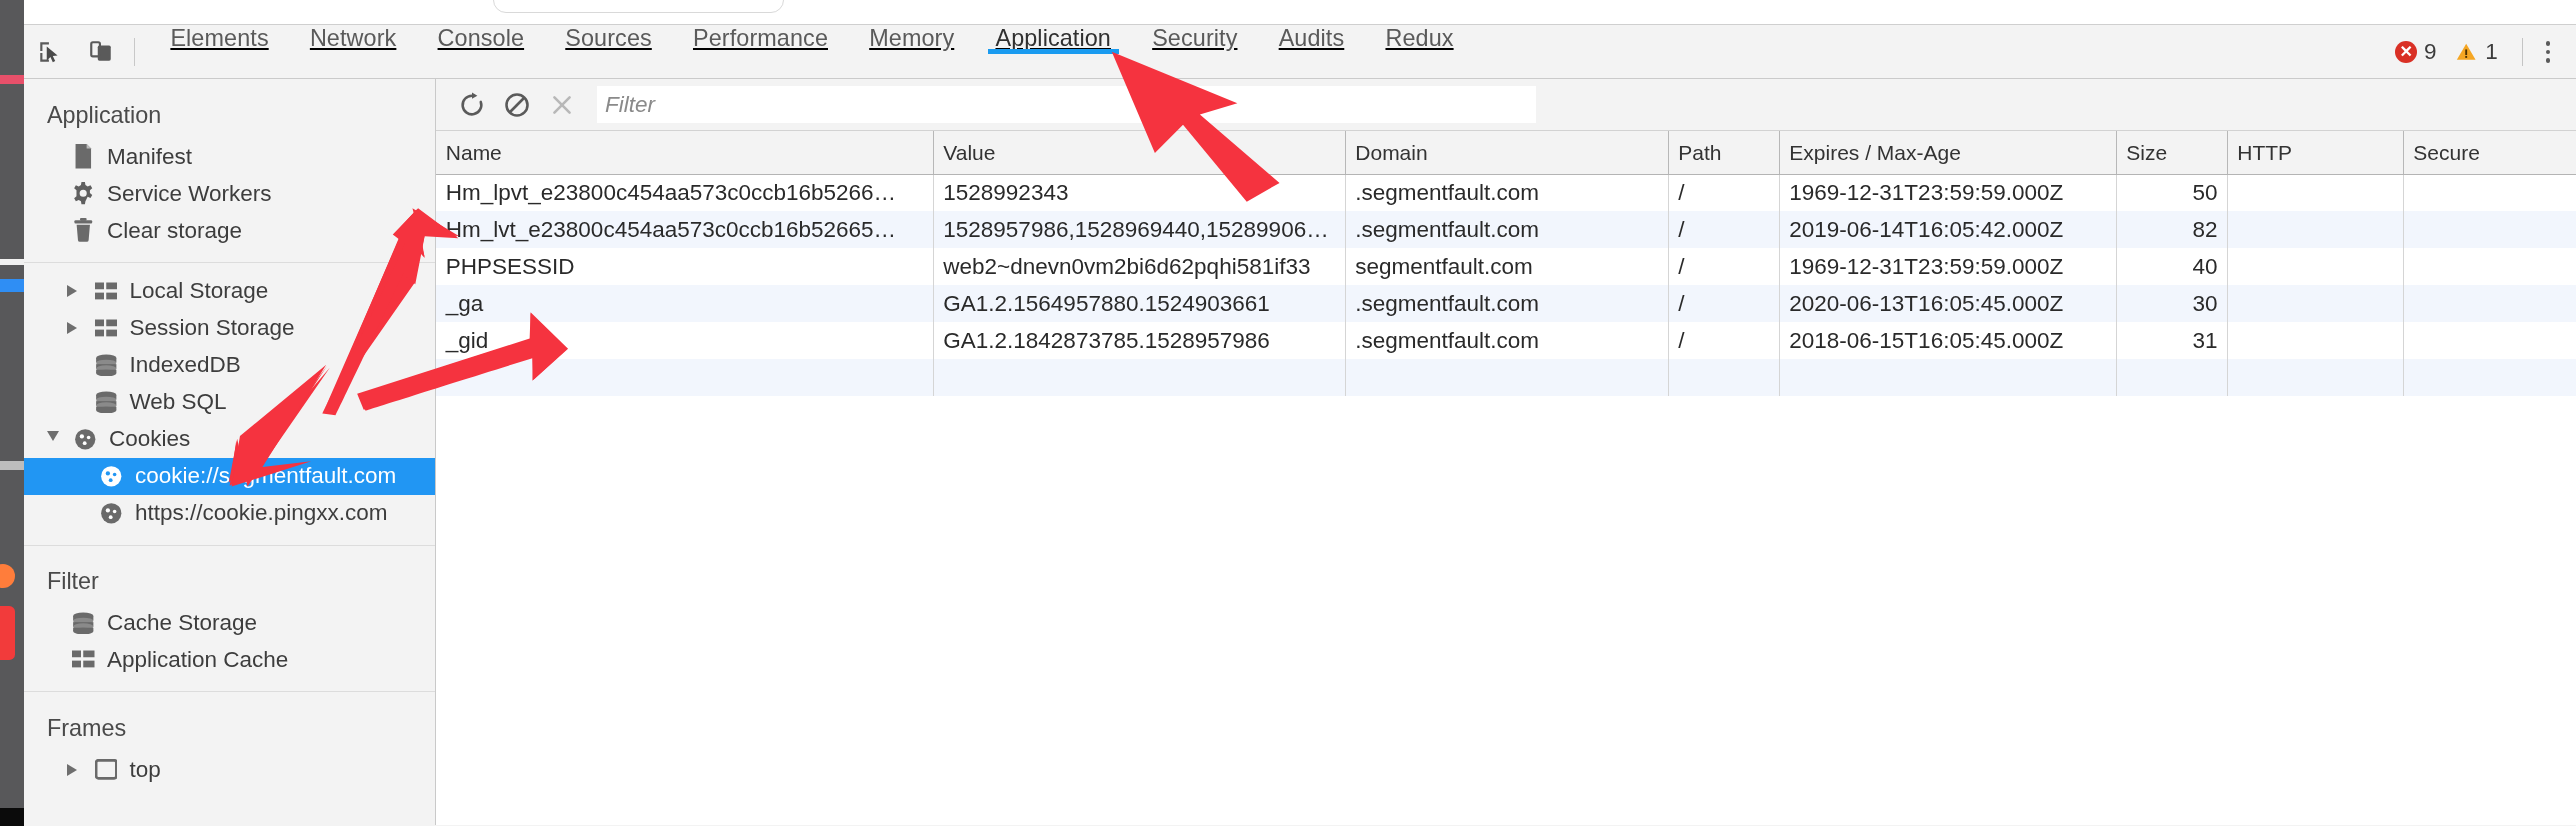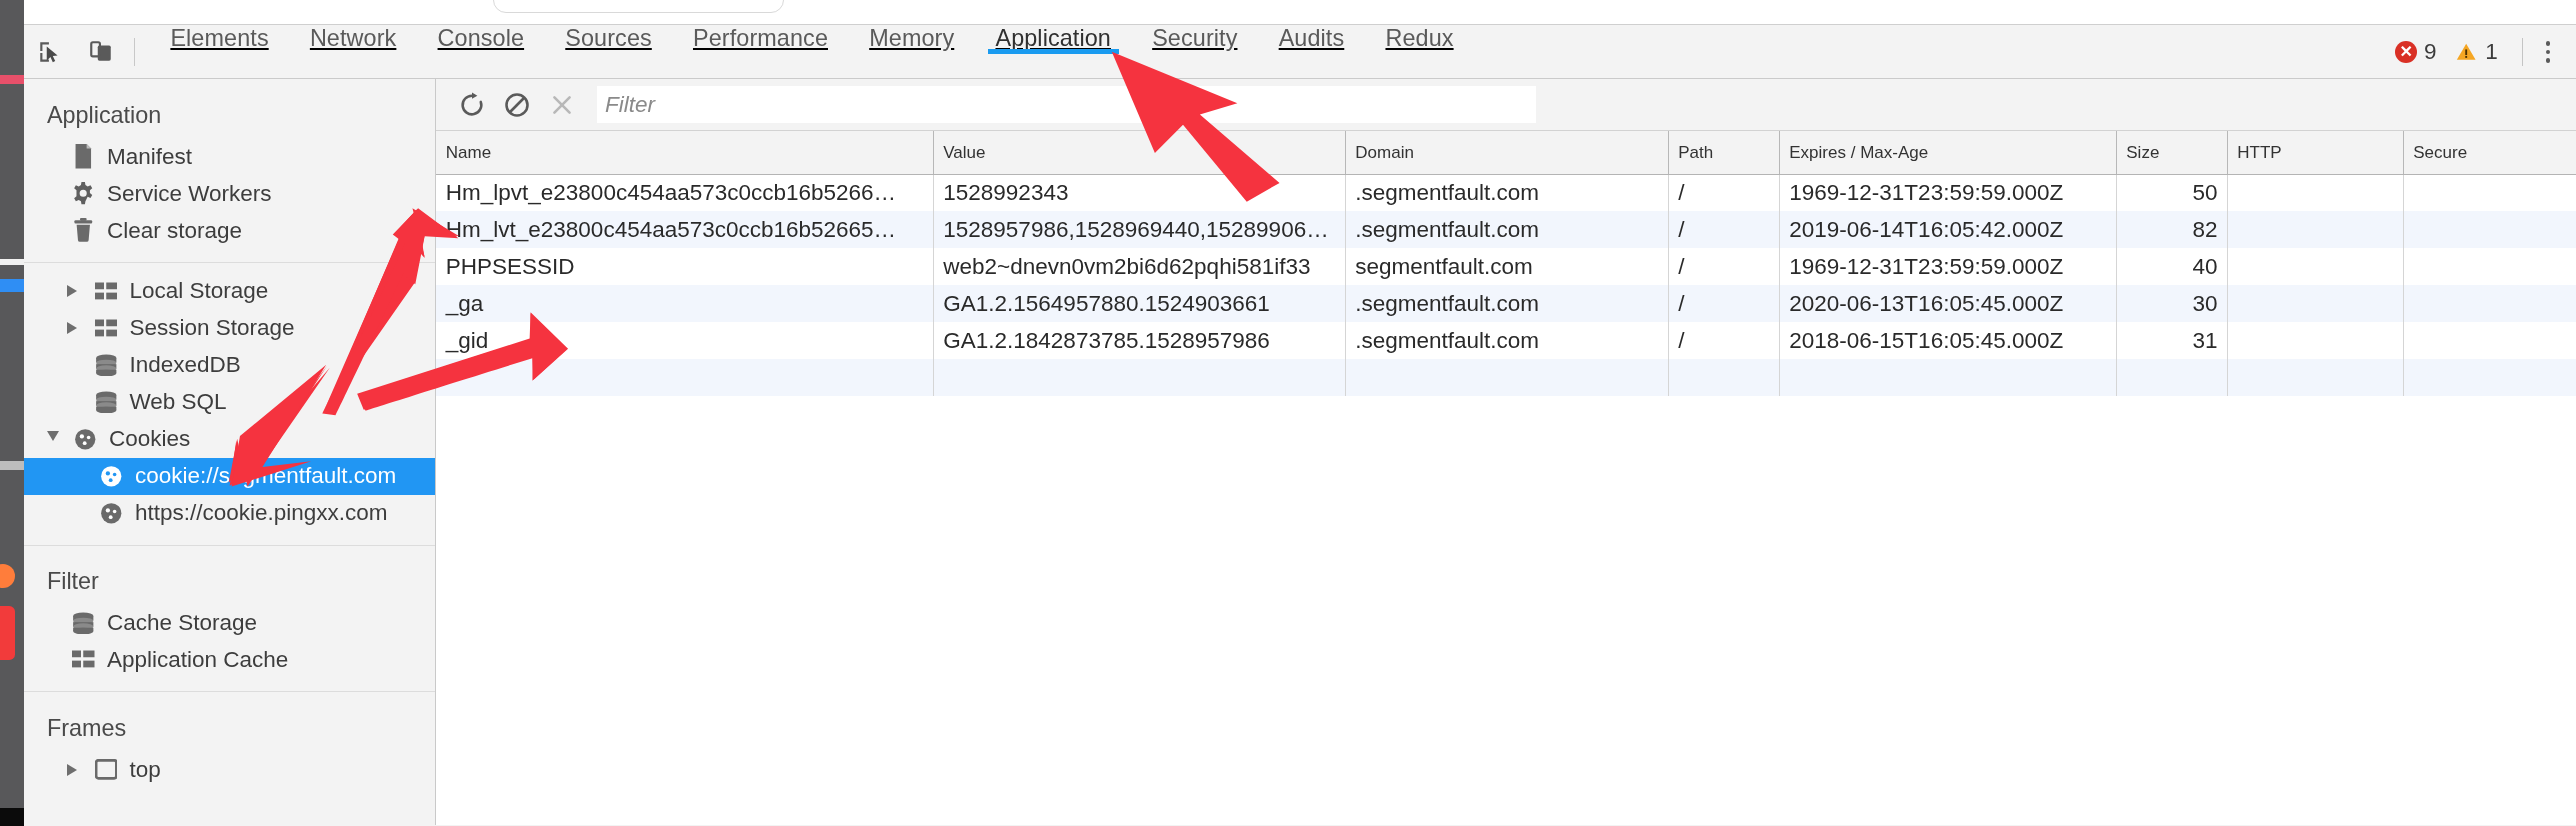--- a/index.html
+++ b/index.html
@@ -162,21 +162,21 @@
     padding: 0 7.5px;
     font-style: italic;
   }
   .filter-input::placeholder { color: #8a8a8a; }
 
   
   .table-wrap { flex: 1; overflow: hidden; background: #fff; }
   table.cookies { border-collapse: collapse; width: 2139px; table-layout: fixed; }
   table.cookies th {
     background: #f3f3f3;
-    font-size: 17px; font-weight: normal; color: #333;
+    font-size: 21px; font-weight: normal; color: #333;
     text-align: left;
     height: 43px;
     padding: 0 9.4px;
     border-right: 0.9px solid #b7b7b7;
     border-bottom: 1.9px solid #b4b4b4;
     white-space: nowrap; overflow: hidden;
   }
   table.cookies td {
     font-size: 22.5px; color: #2a2a2a;
     height: 37px;

